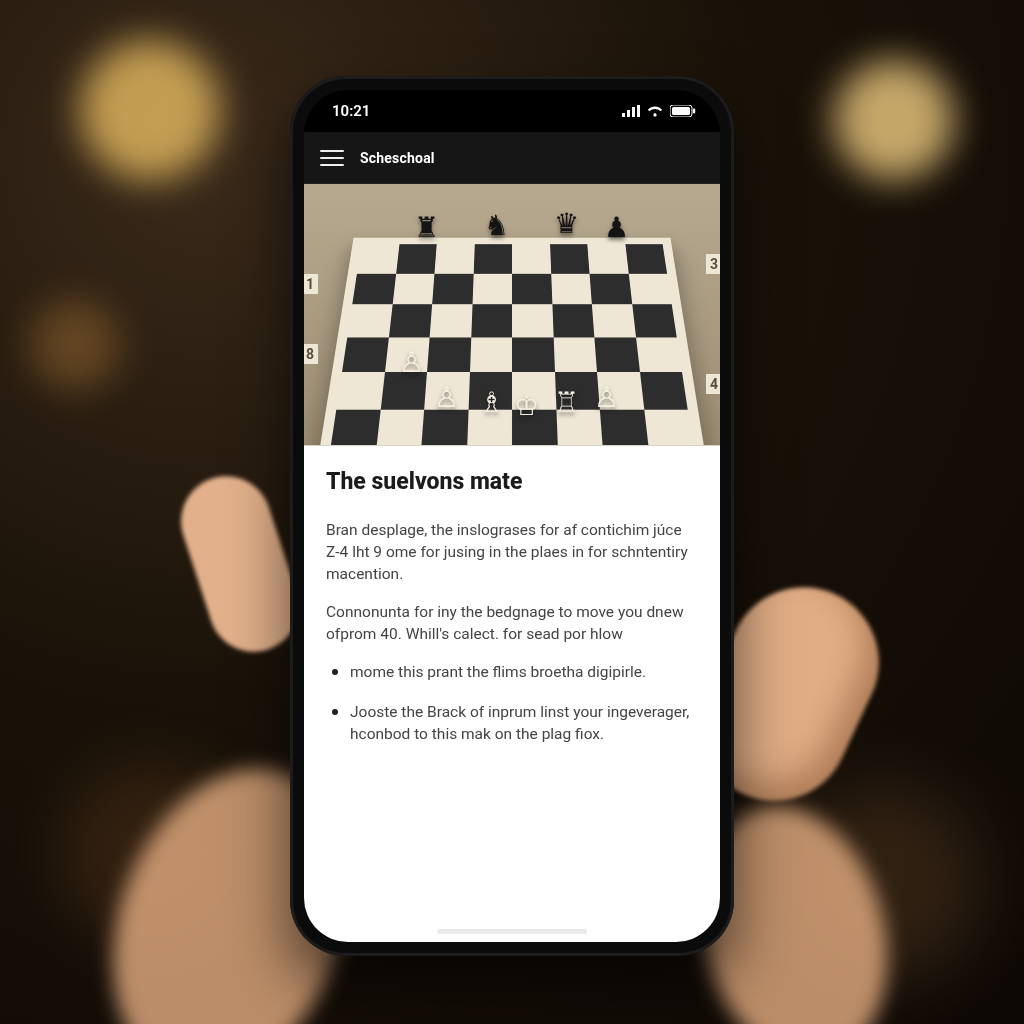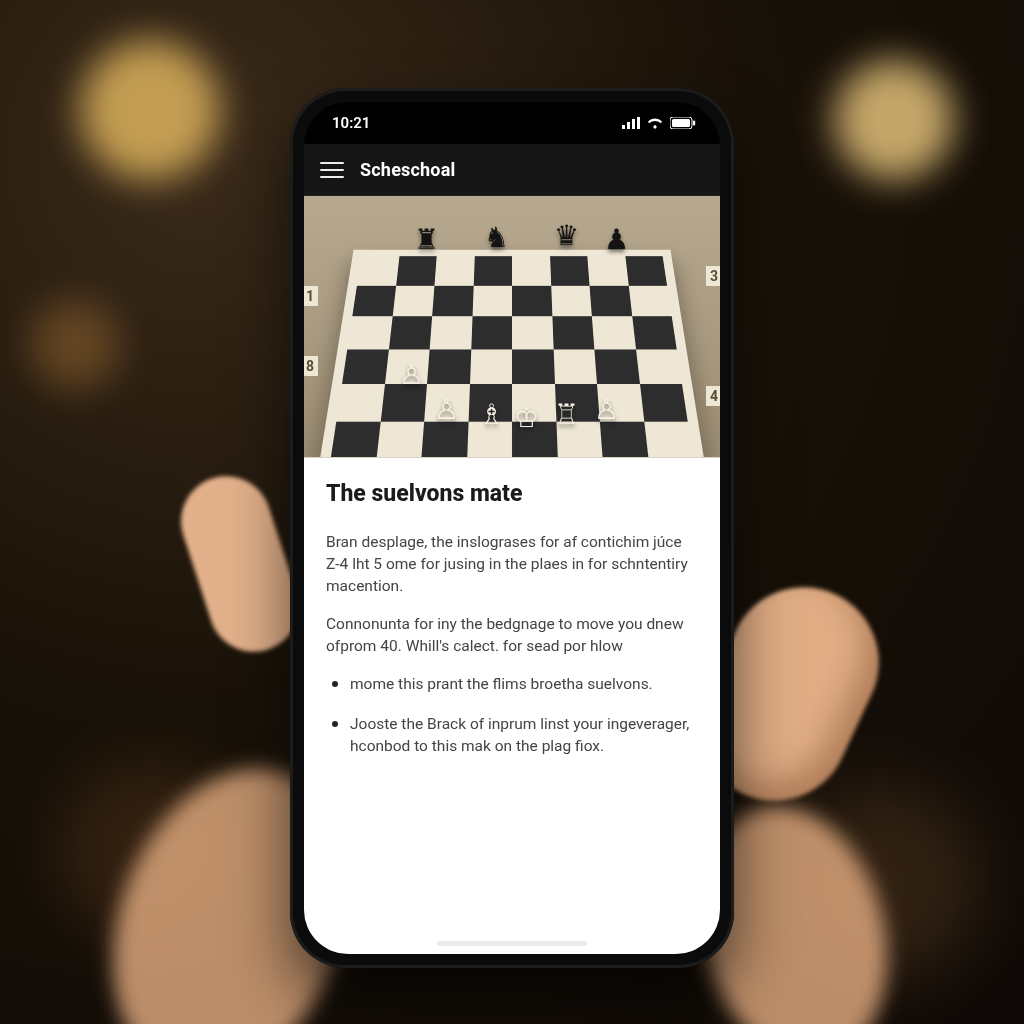--- a/index.html
+++ b/index.html
@@ -20,21 +20,21 @@
   
   .hand { position:absolute; background:#d9a47a; filter: blur(10px); border-radius:50%; }
   .hand.h1{ width:220px;height:320px; bottom:-60px; left:120px; transform:rotate(20deg); opacity:.85;}
   .hand.h2{ width:180px;height:260px; bottom:-40px; right:140px; transform:rotate(-15deg); opacity:.85;}
   .thumb{ position:absolute; width:150px;height:220px; background:#e0ad85; border-radius:80px; right:160px; bottom:220px; transform:rotate(25deg); filter:blur(2px); box-shadow: inset -20px -10px 30px rgba(90,40,10,.35);}
   .finger{ position:absolute; width:90px;height:180px; background:#e2b08a; border-radius:60px; left:195px; bottom:370px; transform:rotate(-18deg); filter:blur(2px);}
 
   
   .phone {
     position: absolute;
-    top: 88px; left: 290px;
+    top: 76px; left: 290px;
     width: 444px; height: 880px;
     background: #0b0b0b;
     border-radius: 56px;
     box-shadow: 0 30px 60px rgba(0,0,0,.6), inset 0 0 0 3px #1c1c1c;
     padding: 14px;
   }
   .screen {
     width: 100%; height: 100%;
     background: #000;
     border-radius: 44px;
@@ -57,21 +57,21 @@
   .sig, .wifi, .batt { display:inline-block; }
   .sig svg, .wifi svg, .batt svg { display:block; }
 
   .appbar {
     height: 52px; background:#161616; color:#fff;
     display:flex; align-items:center; gap:16px; padding:0 16px;
     border-bottom:1px solid #222;
   }
   .menu-btn { width:24px; height:24px; display:flex; flex-direction:column; justify-content:center; gap:5px; cursor:pointer;}
   .menu-btn span{ display:block; height:2px; background:#eee; border-radius:1px;}
-  .app-title { font-size:18px; font-weight:700; letter-spacing:.2px;}
+  .app-title { font-size:14px; font-weight:700; letter-spacing:.2px;}
 
   .hero {
     height: 262px;
     background: linear-gradient(#b7a98f,#9d8e73);
     position:relative; overflow:hidden;
     border-bottom:1px solid #d8d2c5;
   }
   
   .board {
     position:absolute; left:50%; top:8px; transform:translateX(-50%) perspective(700px) rotateX(32deg);
@@ -219,23 +219,23 @@
       <span class="piece pw" style="left:130px; top:200px;">♙</span>
       <span class="piece pw" style="left:175px; top:205px;">♗</span>
       <span class="piece pw" style="left:210px; top:208px;">♔</span>
       <span class="piece pw" style="left:250px; top:205px;">♖</span>
       <span class="piece pw" style="left:290px; top:200px;">♙</span>
       <span class="piece pw" style="left:95px;  top:165px;">♙</span>
     </div>
 
     <div class="article">
       <h1>The suelvons mate</h1>
-      <p>Bran desplage, the inslograses for af contichim júce Z-4 lht 5 ome for jusing in the plaes in for schntentiry macention.</p>
+      <p>Bran desplage, the inslograses for af contichim júce Z-4 lht 9 ome for jusing in the plaes in for schntentiry macention.</p>
       <p>Connonunta for iny the bedgnage to move you dnew ofprom 40. Whill's calect. for sead por hlow</p>
       <ul>
-        <li>mome this prant the flims broetha suelvons.</li>
+        <li>mome this prant the flims broetha digipirle.</li>
         <li>Jooste the Brack of inprum linst your ingeverager, hconbod to this mak on the plag fiox.</li>
       </ul>
     </div>
 
     <div class="home-indicator"></div>
   </div>
 </div>
 
 </body></html>

